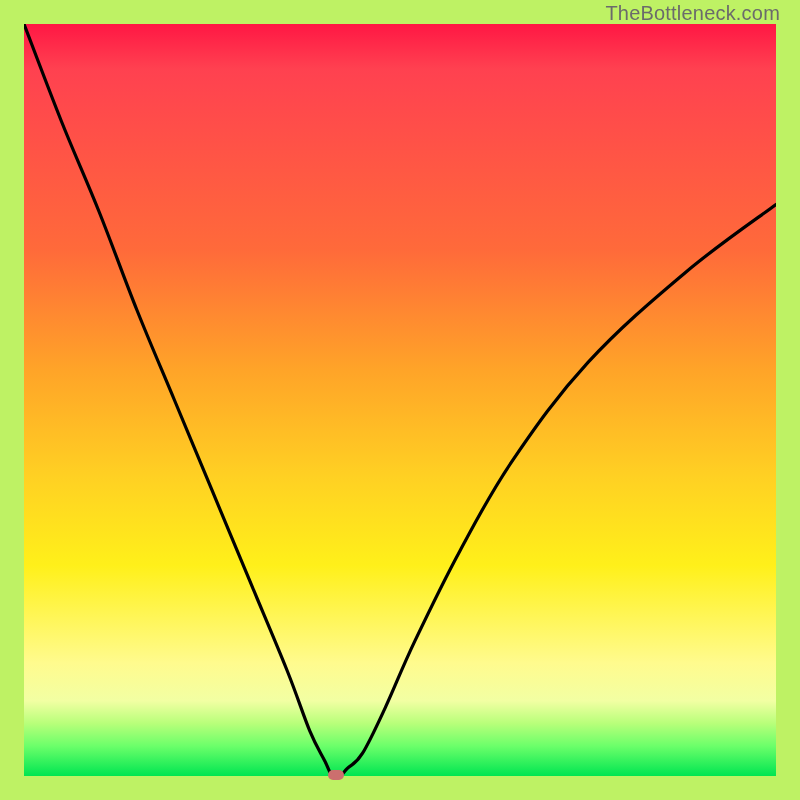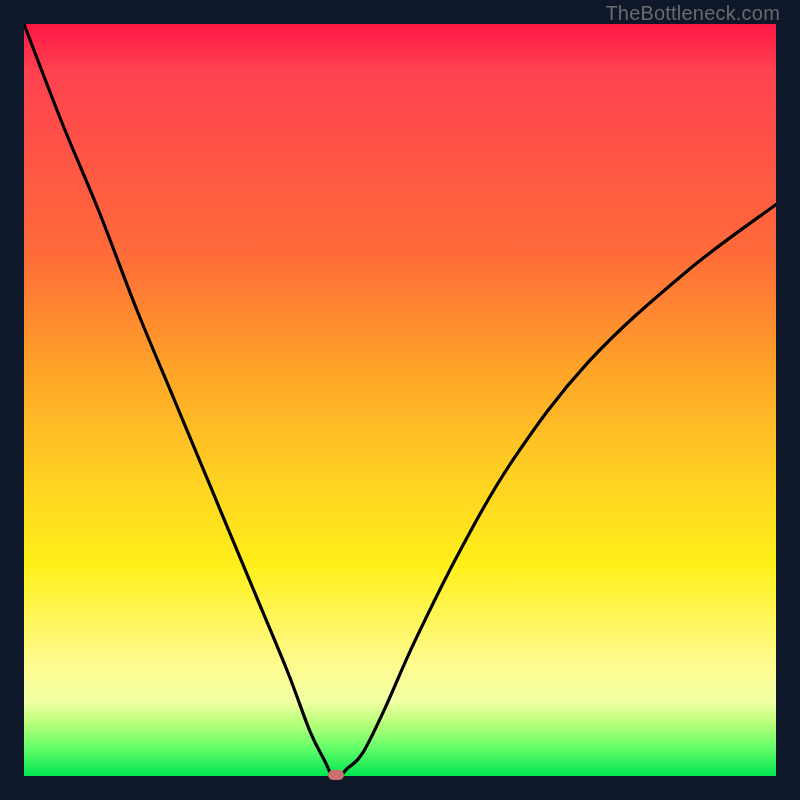--- a/index.html
+++ b/index.html
@@ -10,21 +10,21 @@
     background: #000000;
     overflow: hidden;
     font-family: Arial, Helvetica, sans-serif;
   }
   .frame {
     position: absolute;
     top: 0;
     left: 0;
     width: 800px;
     height: 800px;
-    background: #0f172a;
+    background: #bef264;
   }
   .plot-area {
     position: absolute;
     top: 24px;
     left: 24px;
     width: 752px;
     height: 752px;
     
     background: linear-gradient(
       to bottom,

